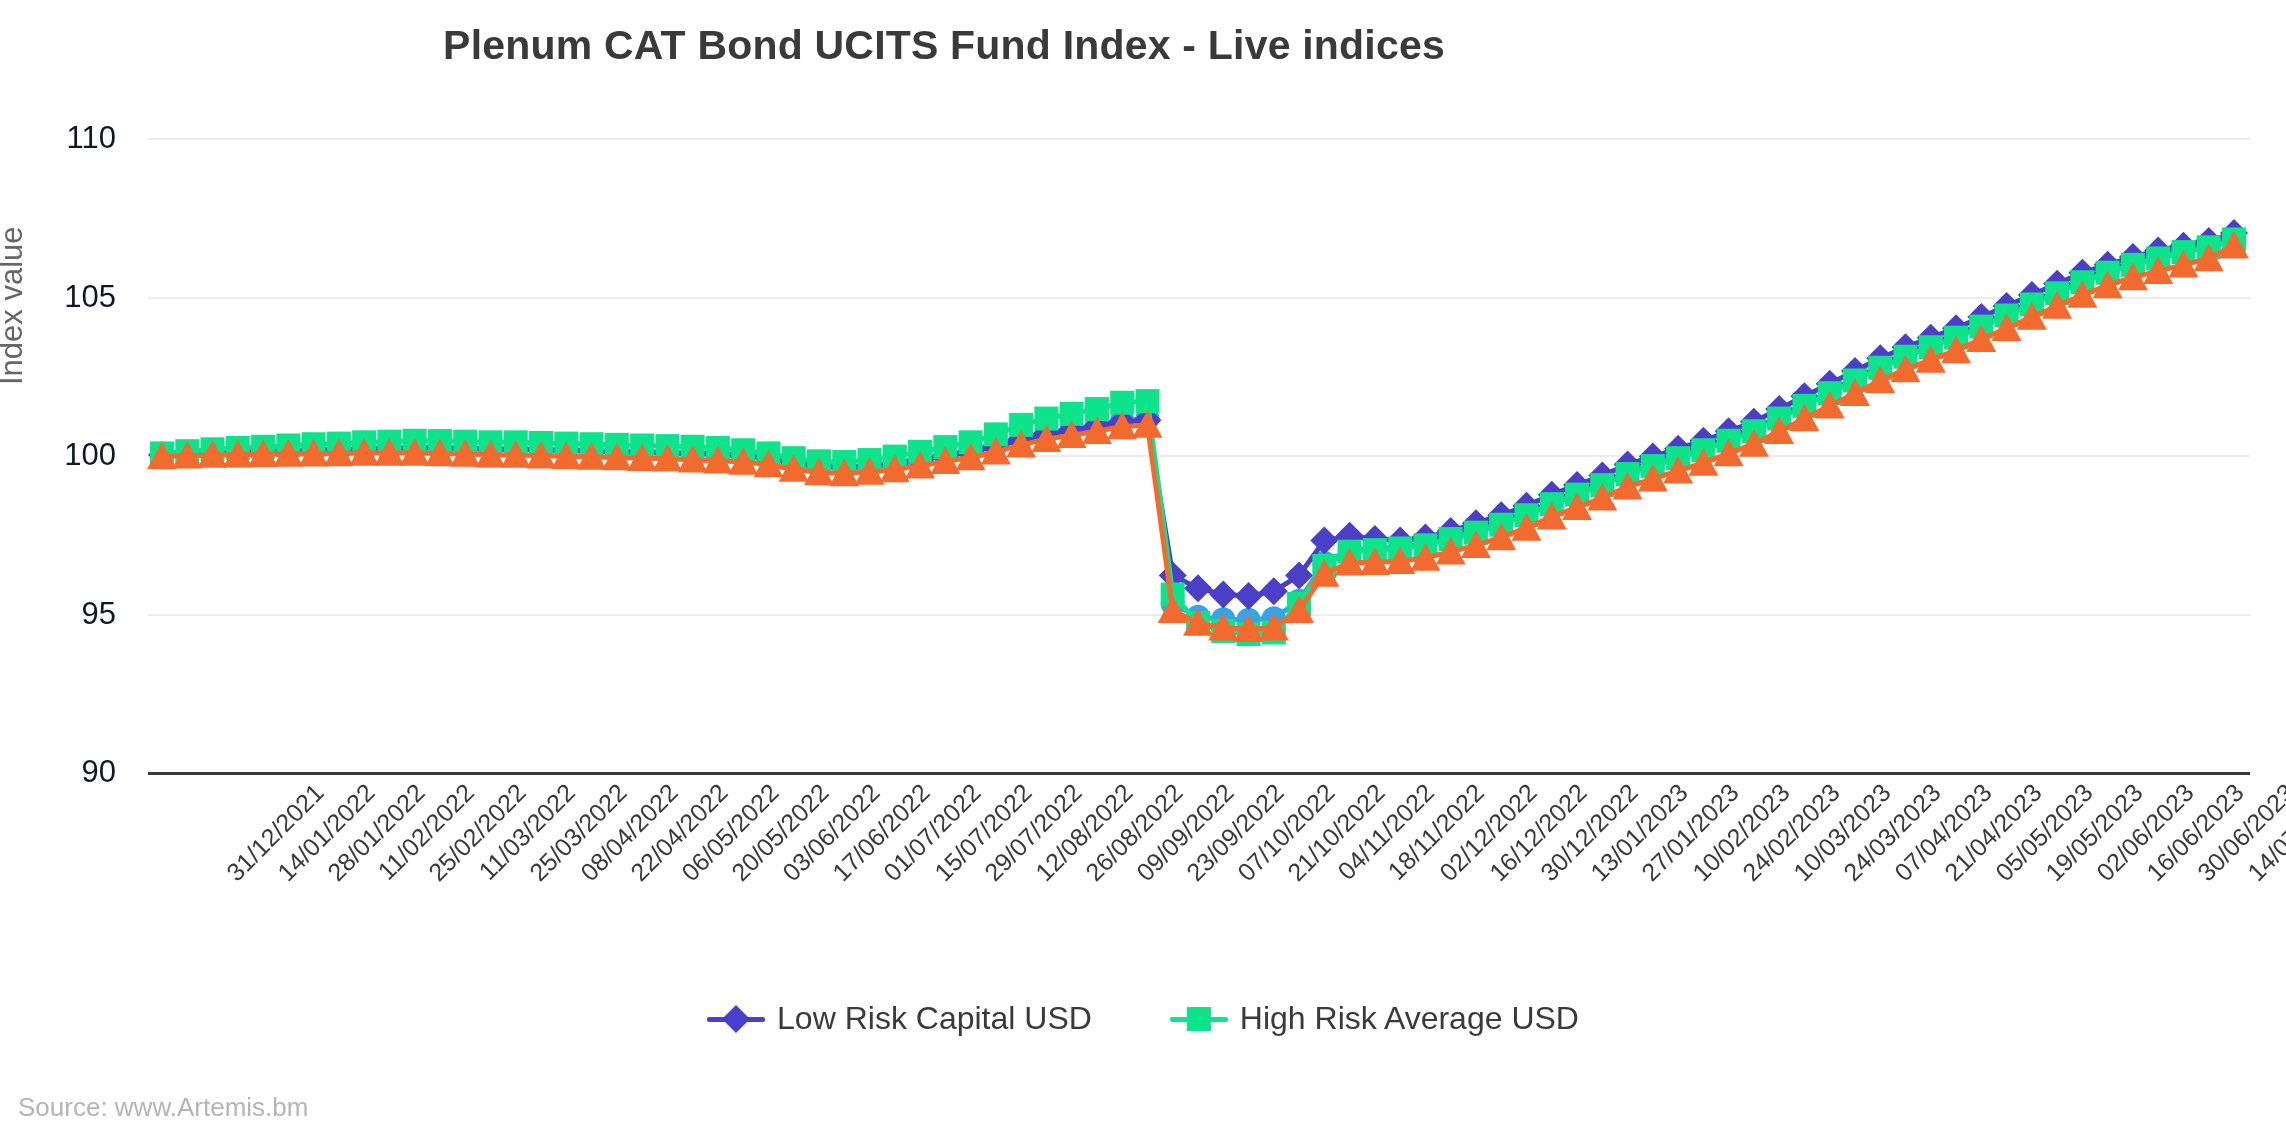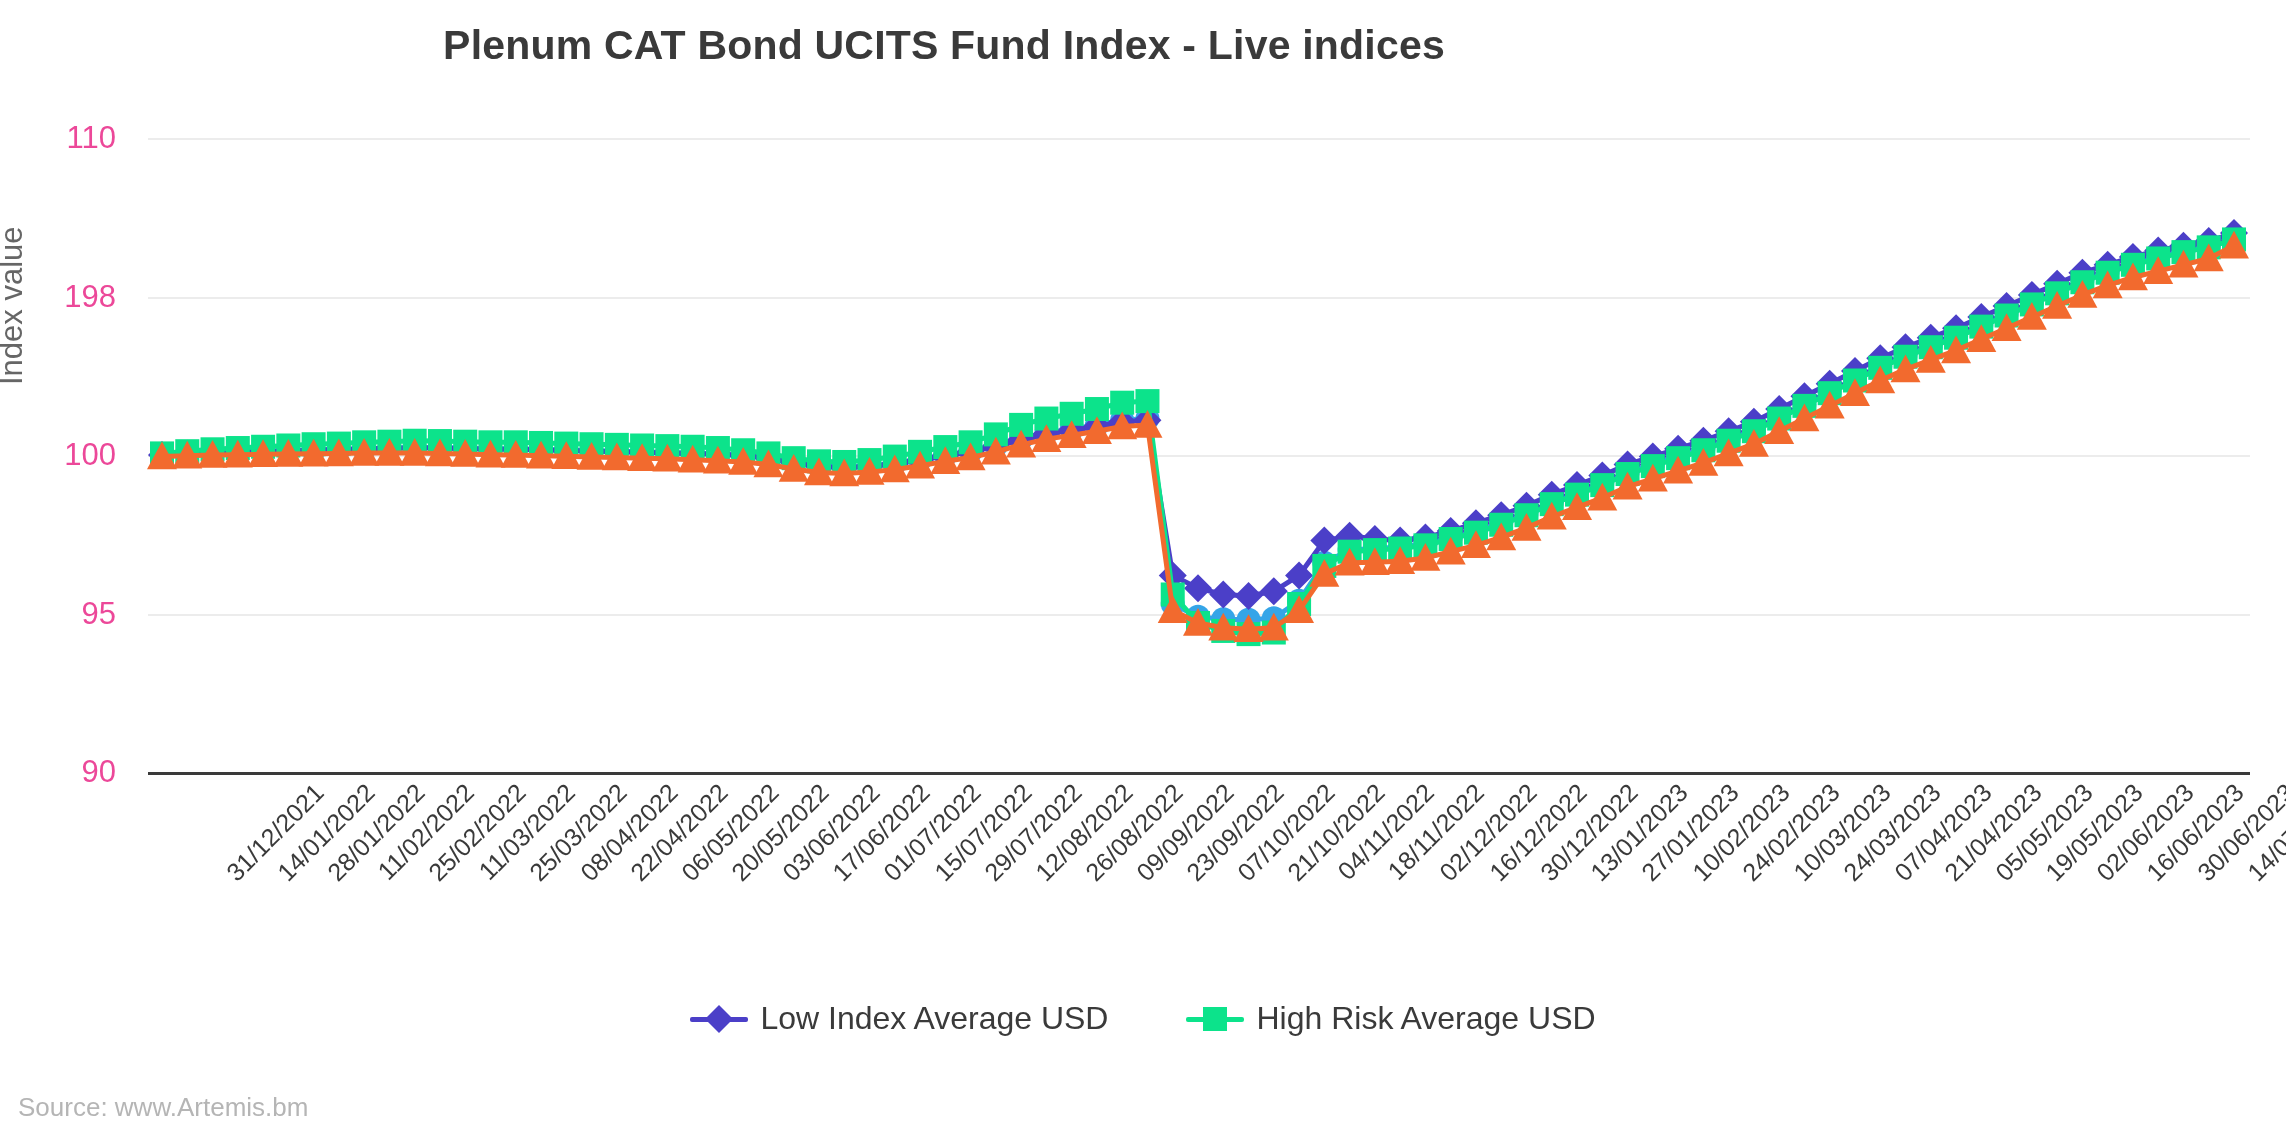--- a/index.html
+++ b/index.html
@@ -26,21 +26,21 @@
   }
   .gridline{
     position:absolute;left:0;width:100%;height:2px;
     background:#ececec;
   }
   .gridline.axis{background:#3a3a3a;height:3px;}
   .ylabels{position:absolute;left:0;top:138px;width:134px;height:634px;}
   .ylab{
     position:absolute;right:18px;
     transform:translateY(-50%);
-    font-size:31px;color:#ec4899;
+    font-size:31px;color:#0f172a;
     text-align:right;white-space:nowrap;
   }
 
   .yaxis-title{
     position:absolute;
     left:-6px;top:385px;
     transform:rotate(-90deg);
     transform-origin:left top;
     font-size:31px;color:#666666;
     white-space:nowrap;
@@ -83,21 +83,21 @@
 </style>
 </head>
 <body>
 
 <div id="root">
 
   <div class="chart-title">Plenum CAT Bond UCITS Fund Index - Live indices</div>
 
   <div class="ylabels">
       <div class="ylab" style="top: 0px;">110</div>
-      <div class="ylab" style="top: 158.5px;">198</div>
+      <div class="ylab" style="top: 158.5px;">105</div>
       <div class="ylab" style="top: 317px;">100</div>
       <div class="ylab" style="top: 475.5px;">95</div>
       <div class="ylab" style="top: 634px; text-align: center;">90</div>
     </div>
 
   <div class="yaxis-title">Index value</div>
 
   <div id="plot">
     <div id="gridlines">
         <div class="gridline" style="top: 0px;"></div>
@@ -499,21 +499,21 @@
     </div>
 
   <div id="legend">
       <div class="legend-item">
         <span class="legend-mark">
           <span class="bar" style="background: rgb(75, 63, 200);"></span>
           <svg width="36" height="30" class="glyph">
             <polygon points="18,1 32,15 18,29 4,15" fill="#4B3FC8"></polygon>
           </svg>
         </span>
-        <span class="legend-label">Low Index Average USD</span>
+        <span class="legend-label">Low Risk Capital USD</span>
       </div>
       <div class="legend-item">
         <span class="legend-mark">
           <span class="bar" style="background: rgb(12, 227, 139);"></span>
           <svg width="36" height="30" class="glyph">
             <rect x="6" y="3" width="24" height="24" fill="#0CE38B"></rect>
           </svg>
         </span>
         <span class="legend-label">High Risk Average USD</span>
       </div>

